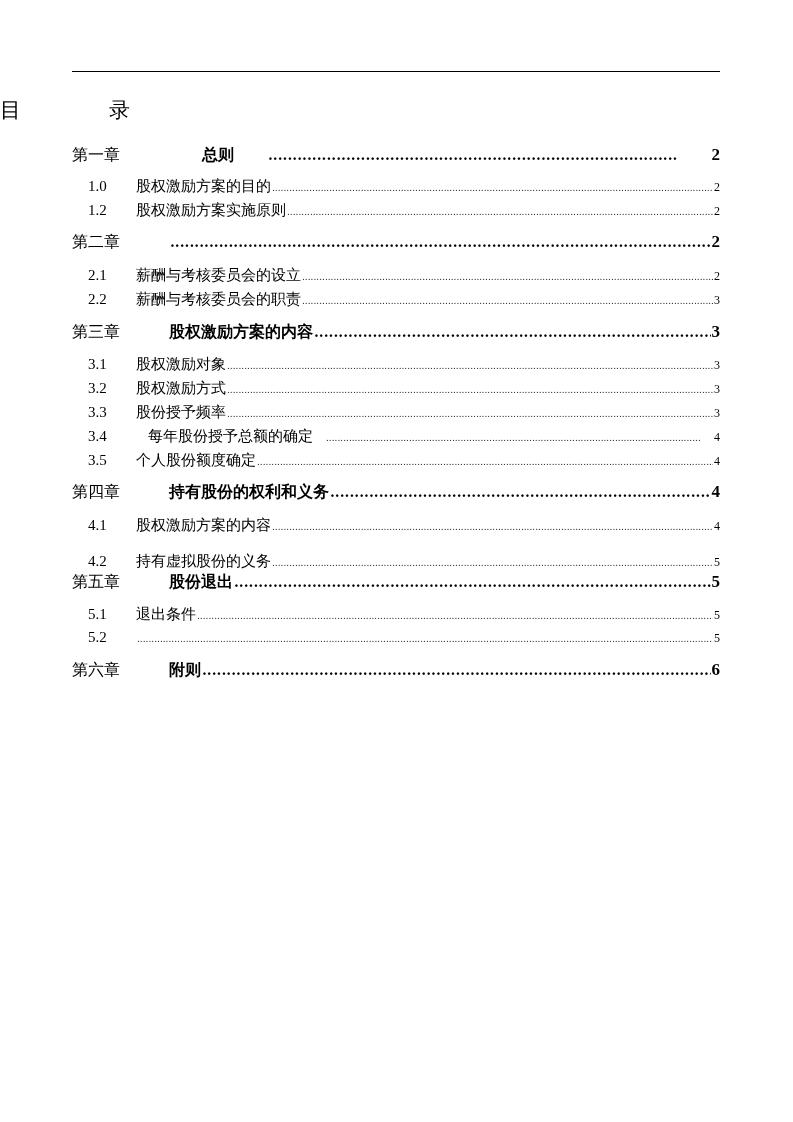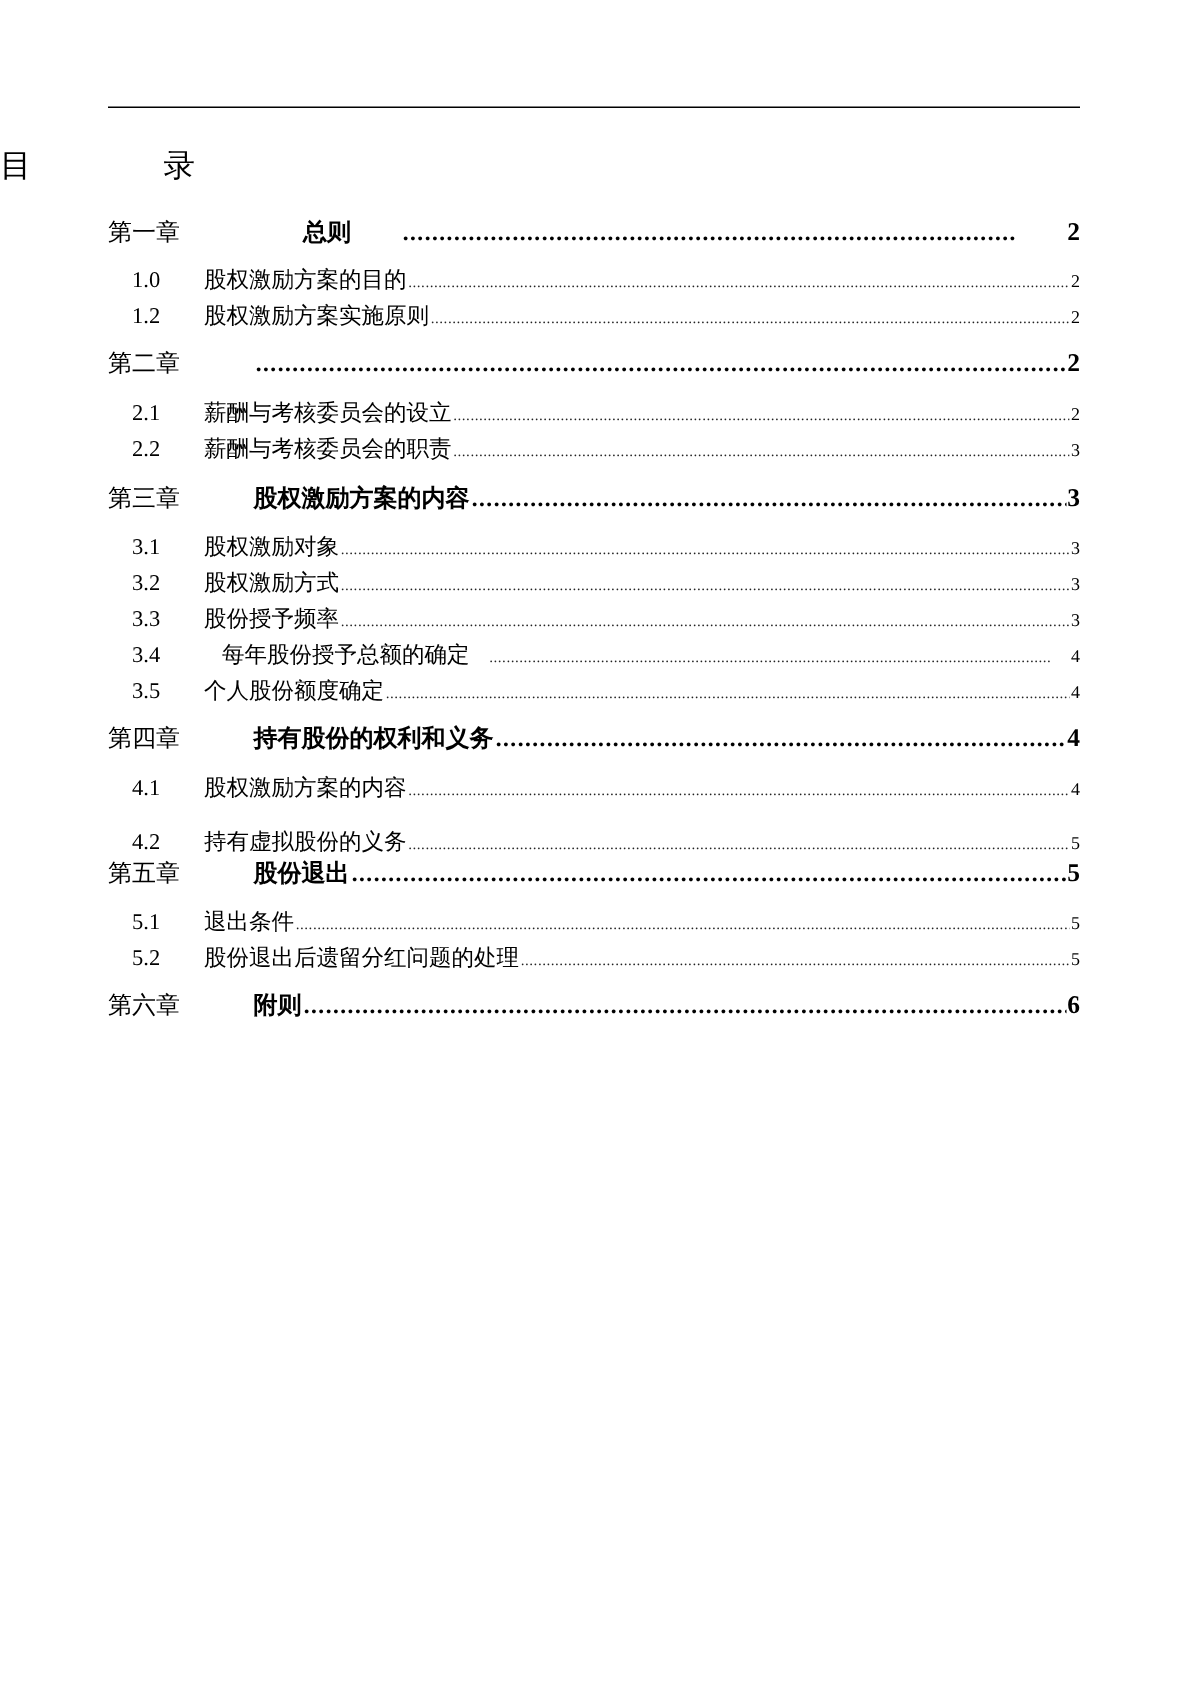--- a/index.html
+++ b/index.html
@@ -135,21 +135,20 @@
       <span class="page">5</span>
     </div>
     <div class="row section" style="top: 605px;">
       <span class="num">5.1</span>
       <span class="label">退出条件</span>
       <span class="leader"></span>
       <span class="page">5</span>
     </div>
     <div class="row section" style="top: 629px;">
       <span class="num">5.2</span>
-      <span class="label">股份退出后遗留分红问题的处理</span>
       <span class="leader"></span>
       <span class="page">5</span>
     </div>
     <div class="row chapter" style="top: 660px;">
       <span class="num">第六章</span>
       <span class="label">附则</span>
       <span class="leader"></span>
       <span class="page">6</span>
     </div>
   </div>

